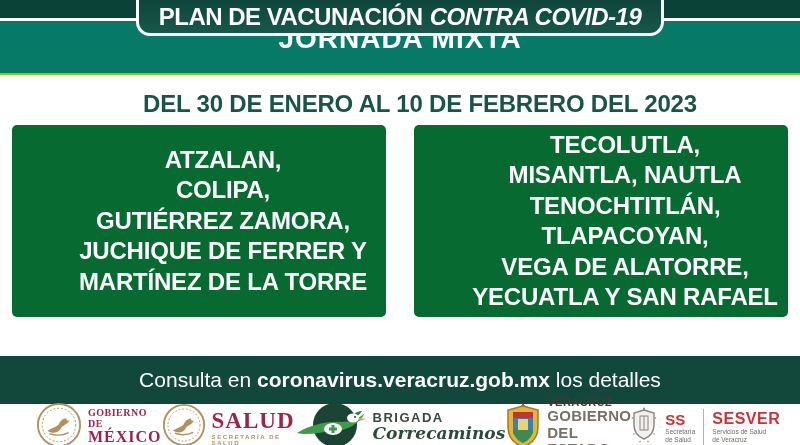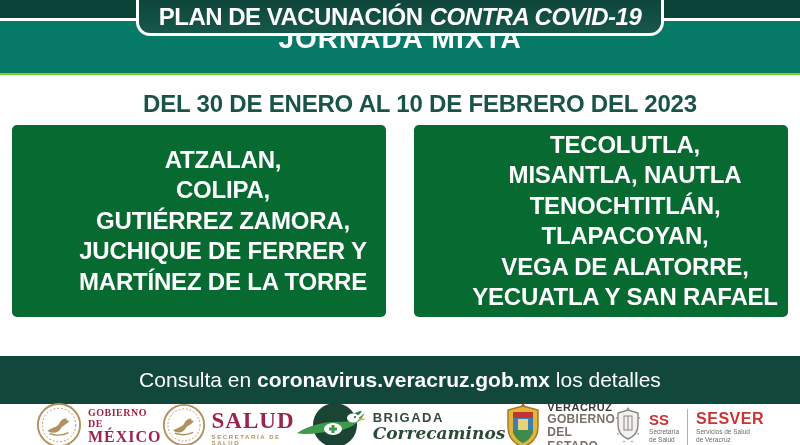--- a/index.html
+++ b/index.html
@@ -50,21 +50,21 @@
   .salud-text { font-family:"Liberation Serif", serif; color:#9d2449; line-height:1; }
   .salud-l1 { font-size:23px; font-weight:800; letter-spacing:1px; }
   .salud-l2 { font-family:"Liberation Sans", sans-serif; font-size:6px; color:#b0915f;
               letter-spacing:1.6px; font-weight:700; margin-top:2px; }
   .brig-text { line-height:1.05; }
   .brig-l1 { font-size:13px; font-weight:800; color:#35483e; letter-spacing:1.5px; }
   .brig-l2 { font-family:"DejaVu Serif", serif; font-style:italic; font-weight:700;
              font-size:17px; color:#2c4a38; }
   .ver-text { line-height:1.1; }
   .ver-l1 { font-size:11px; font-weight:800; color:#3f3a36; letter-spacing:0.5px; }
-  .ver-l2 { font-size:12px; font-weight:600; color:#787166; letter-spacing:0.3px; }
+  .ver-l2 { font-size:15px; font-weight:600; color:#787166; letter-spacing:0.3px; }
   .ss-group { display:flex; align-items:center; gap:8px; }
   .ss-abbr { font-size:15px; font-weight:800; color:#cb3234; }
   .ss-small { font-size:6.5px; color:#6f6a62; line-height:1.2; }
   .sesver-abbr { font-size:16px; font-weight:800; color:#cb3234; letter-spacing:0.5px; }
   .vdivider { width:1px; height:36px; background:#b5b1aa; }
 </style>
 </head>
 <body>
 
 <div class="poster">

